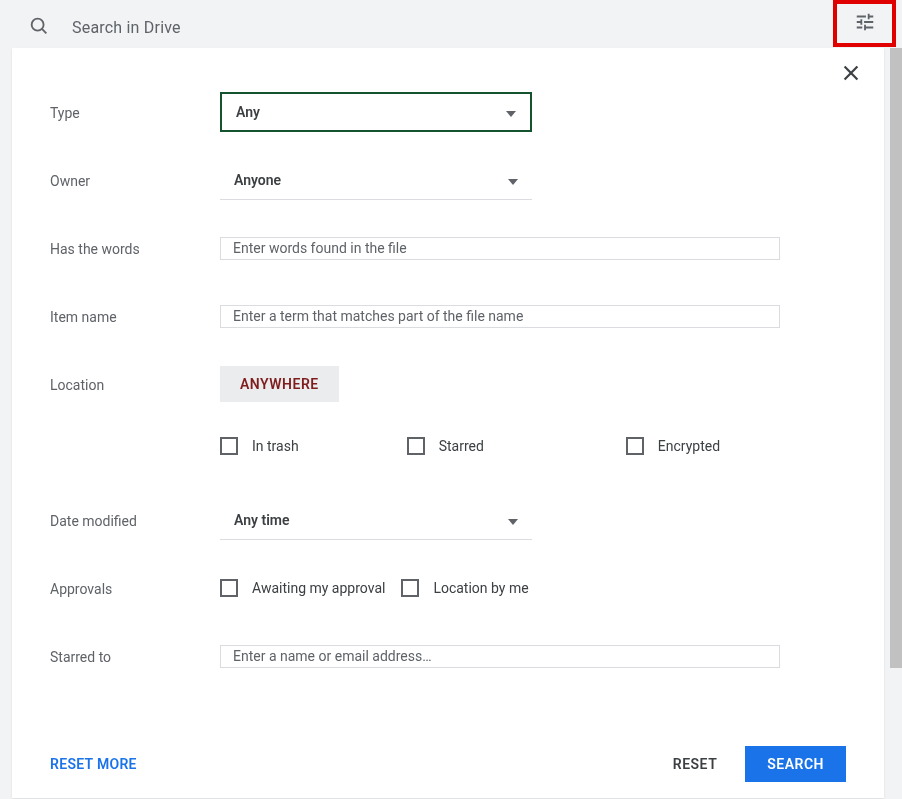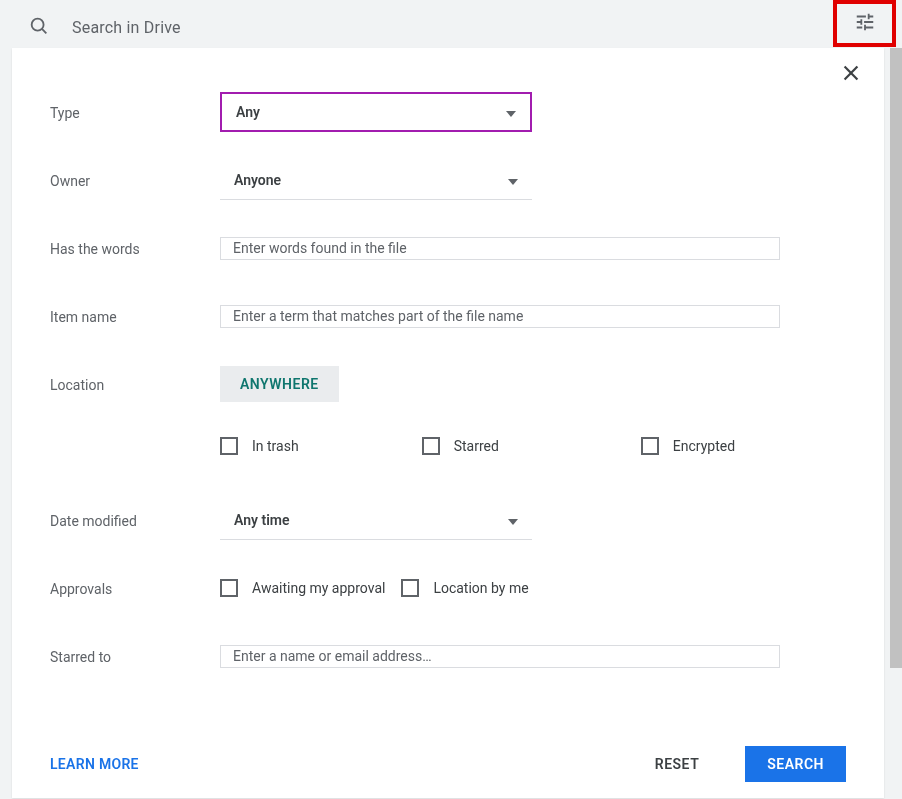--- a/index.html
+++ b/index.html
@@ -14,39 +14,39 @@
     .panel { position: absolute; top: 48px; left: 12px; width: 872px; height: 750px; background: #fff; box-shadow: 0 1px 2px rgba(0,0,0,0.1); }
 
     .close-btn { position: absolute; top: 14px; right: 22px; color: #3c4043; cursor: pointer; }
 
     .form { padding: 30px 38px 0 38px; }
     .row { display: flex; align-items: center; min-height: 68px; }
     .label { width: 170px; color: #5f6368; font-size: 14px; padding-top: 2px; }
     .control { flex: 1; }
 
     .dropdown { height: 40px; display: flex; align-items: center; justify-content: space-between; padding: 0 14px; cursor: pointer; font-size: 14px; font-weight: 600; color: #3c4043; }
-    .dropdown.outlined { border: 2px solid #a21caf; width: 312px; }
+    .dropdown.outlined { border: 2px solid #14532d; width: 312px; }
     .dropdown.underlined { border-bottom: 1px solid #dadce0; width: 312px; }
     .dropdown .caret { color: #5f6368; }
 
     .text-input { width: 560px; height: 23px; border: 1px solid #dadce0; padding: 0 12px; font-size: 14px; color: #3c4043; outline: none; }
     .text-input::placeholder { color: #5f6368; }
 
-    .chip { height: 36px; background: #eaecee; color: #0f766e; font-size: 14px; font-weight: 600; letter-spacing: 0.5px; padding: 8px 20px; display: inline-flex; align-items: center; cursor: pointer; }
+    .chip { height: 36px; background: #eaecee; color: #7f1d1d; font-size: 14px; font-weight: 600; letter-spacing: 0.5px; padding: 8px 20px; display: inline-flex; align-items: center; cursor: pointer; }
 
     .checkbox-row { display: flex; gap: 80px; padding-top: 8px; padding-bottom: 20px; }
     .checkbox { display: flex; align-items: center; gap: 14px; cursor: pointer; }
     .checkbox .box { width: 18px; height: 18px; border: 2px solid #5f6368; }
     .checkbox .cl { font-size: 14px; color: #3c4043; }
 
     .footer { position: absolute; bottom: 0; left: 0; right: 0; height: 68px; display: flex; align-items: center; padding: 0 38px; }
     .learn-more { color: #1a73e8; font-size: 14px; font-weight: 600; letter-spacing: 0.3px; cursor: pointer; }
     .spacer { flex: 1; }
     .btn-text { color: #3c4043; font-size: 14px; font-weight: 600; letter-spacing: 0.5px; padding: 10px 18px; cursor: pointer; }
-    .btn-primary { background: #1a73e8; color: #fff; font-size: 14px; font-weight: 600; letter-spacing: 0.5px; padding: 10px 22px; cursor: pointer; margin-left: 28px; }
+    .btn-primary { background: #1a73e8; color: #fff; font-size: 14px; font-weight: 600; letter-spacing: 0.5px; padding: 10px 22px; cursor: pointer; margin-left: 10px; }
 
     .scrollbar-hint { position: absolute; top: 48px; right: 0; width: 12px; height: 620px; background: #c1c1c1; }
   </style>
 </head>
 <body>
 
 <div class="search-bar">
   <span class="search-icon">
     <svg width="22" height="22" viewBox="0 0 24 24" fill="none" stroke="currentColor" stroke-width="2">
         <circle cx="10.5" cy="10.5" r="6.5"></circle>
@@ -126,21 +126,21 @@
       </div>
     </div>
 
     <div class="row">
       <div class="label"></div>
       <div class="control checkbox-row">
         <div class="checkbox">
           <span class="box"></span>
           <span class="cl">In trash</span>
         </div>
-        <div class="checkbox" style="margin-left:43px">
+        <div class="checkbox" style="margin-left:28px">
           <span class="box"></span>
           <span class="cl">Starred</span>
         </div>
         <div class="checkbox" style="margin-left:62px">
           <span class="box"></span>
           <span class="cl">Encrypted</span>
         </div>
       </div>
     </div>
 
@@ -175,19 +175,19 @@
     <div class="row">
       <div class="label">Starred to</div>
       <div class="control">
         <input class="text-input" placeholder="Enter a name or email address…" style="">
       </div>
     </div>
 
   </div>
 
   <div class="footer">
-    <span class="learn-more">LEARN MORE</span>
+    <span class="learn-more">RESET MORE</span>
     <span class="spacer"></span>
     <span class="btn-text">RESET</span>
     <span class="btn-primary">SEARCH</span>
   </div>
 
 </div>
 
 </body></html>

